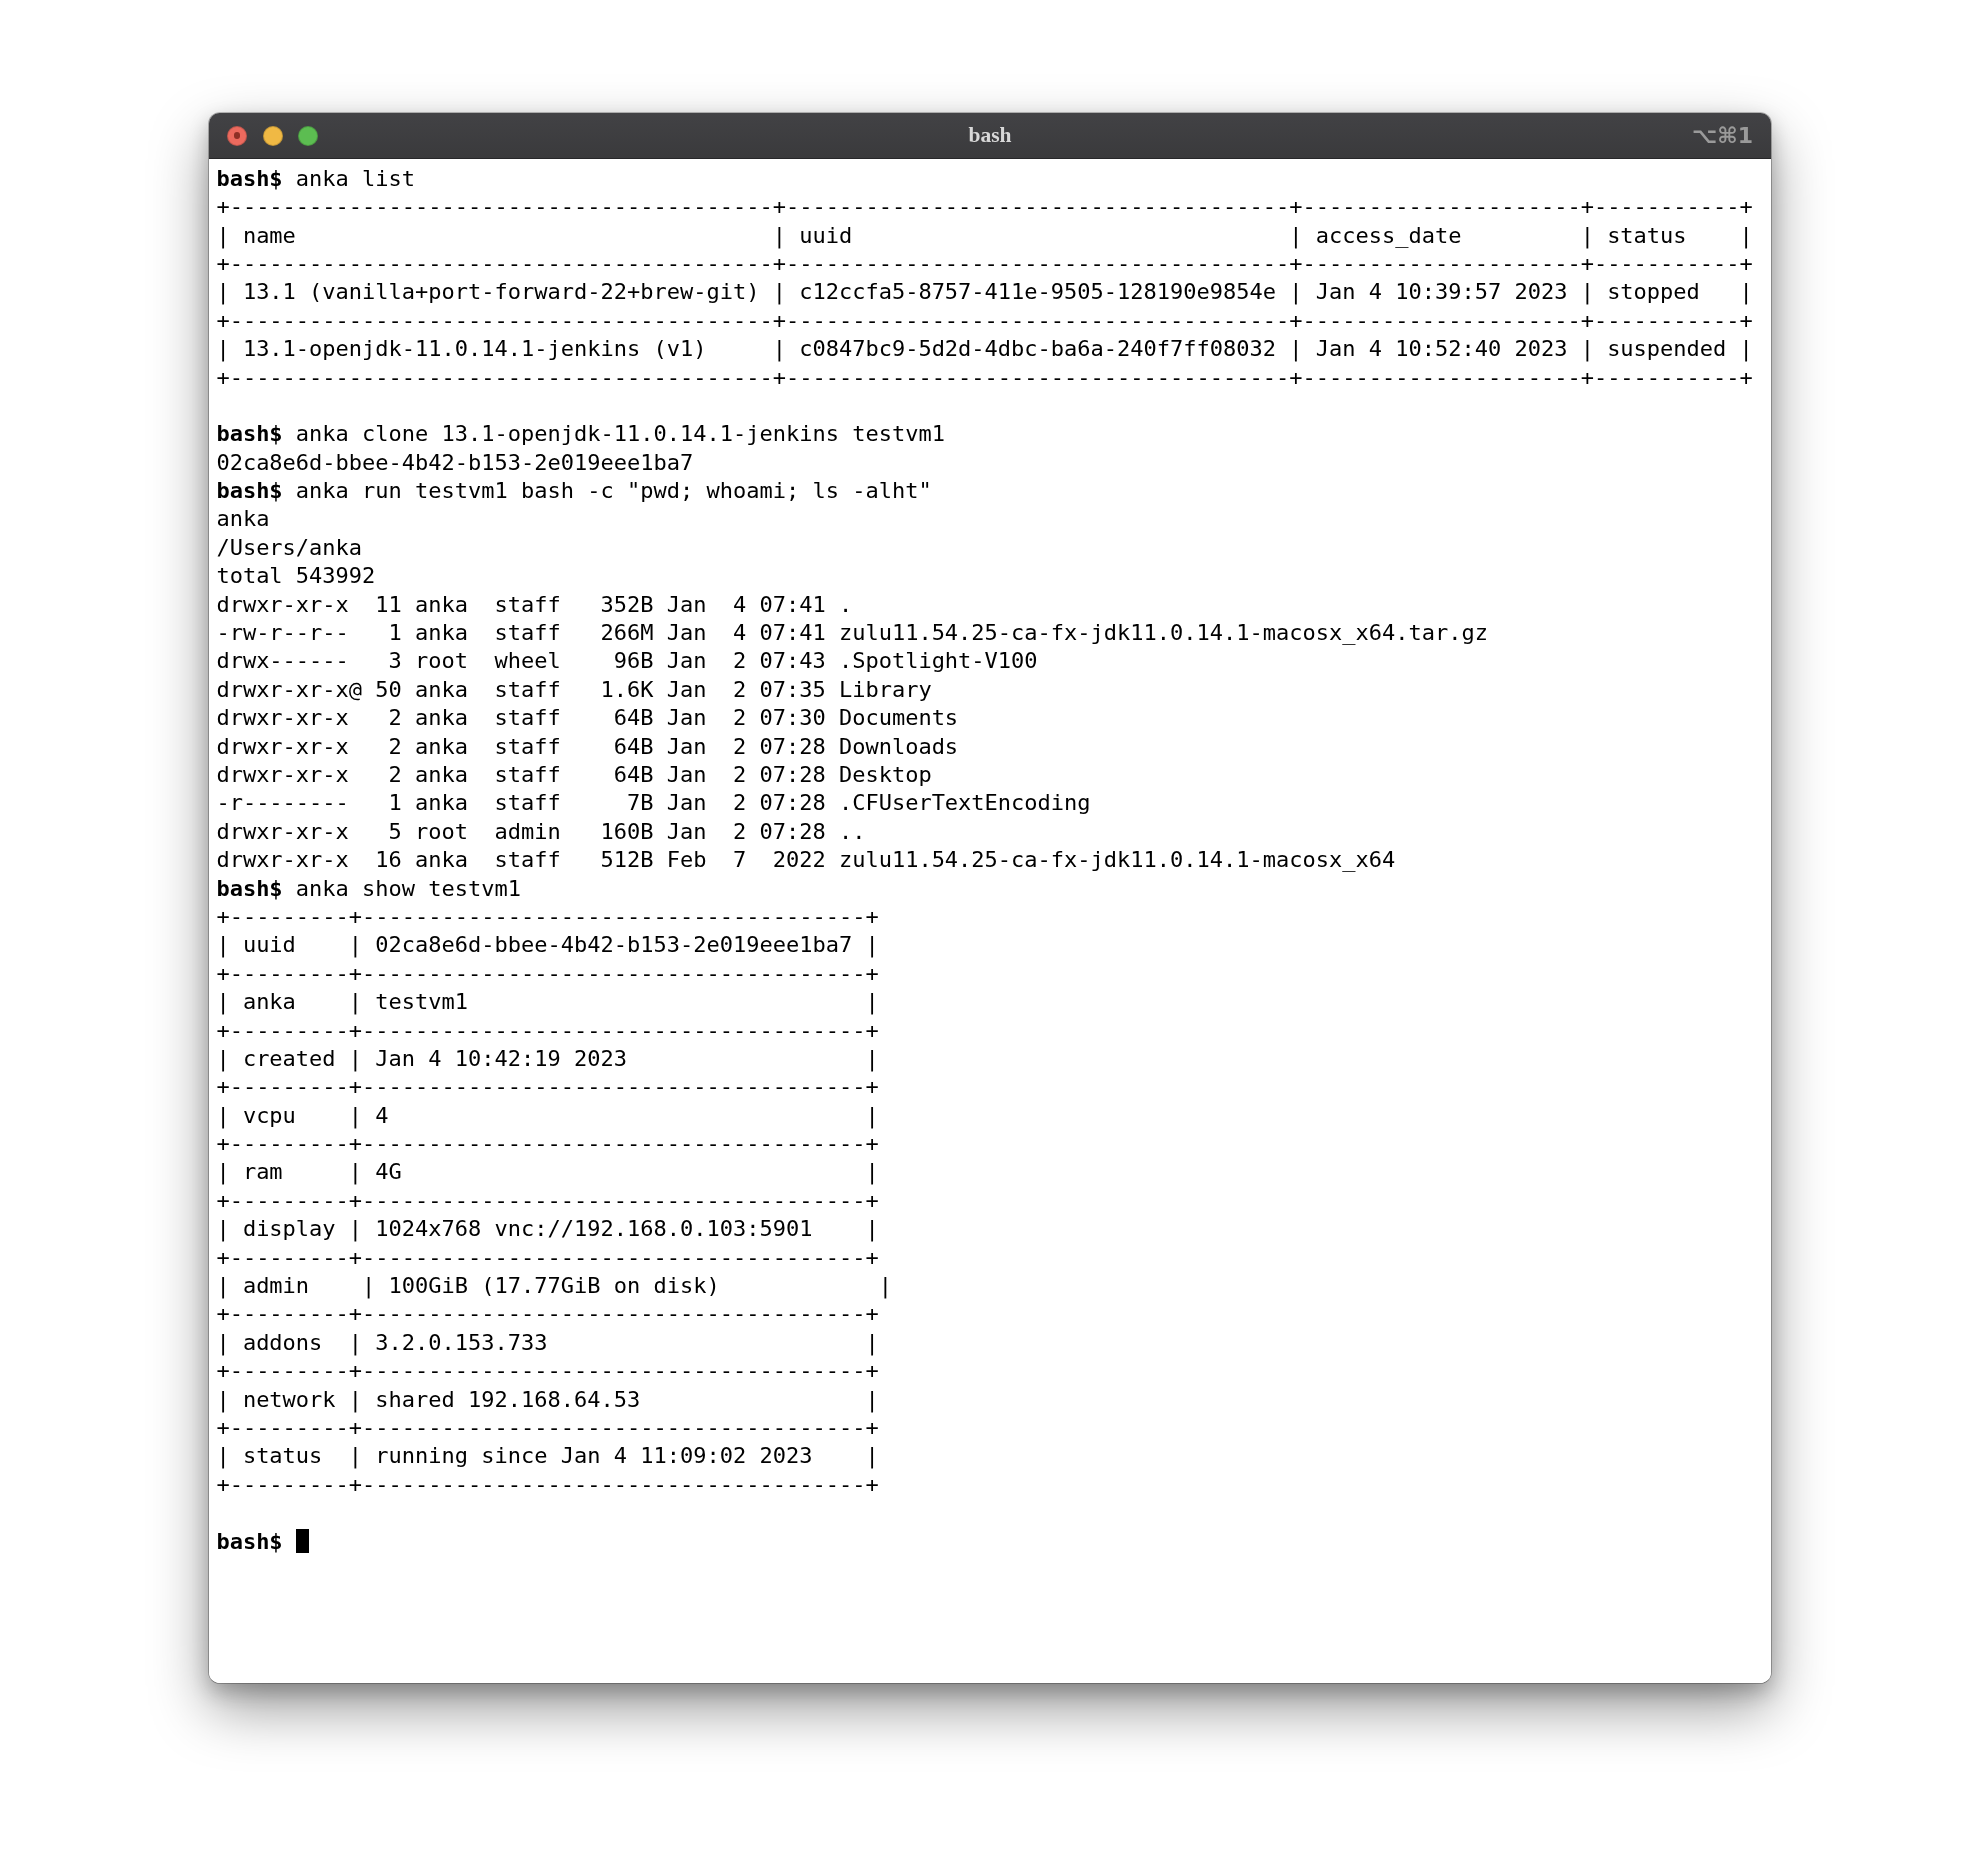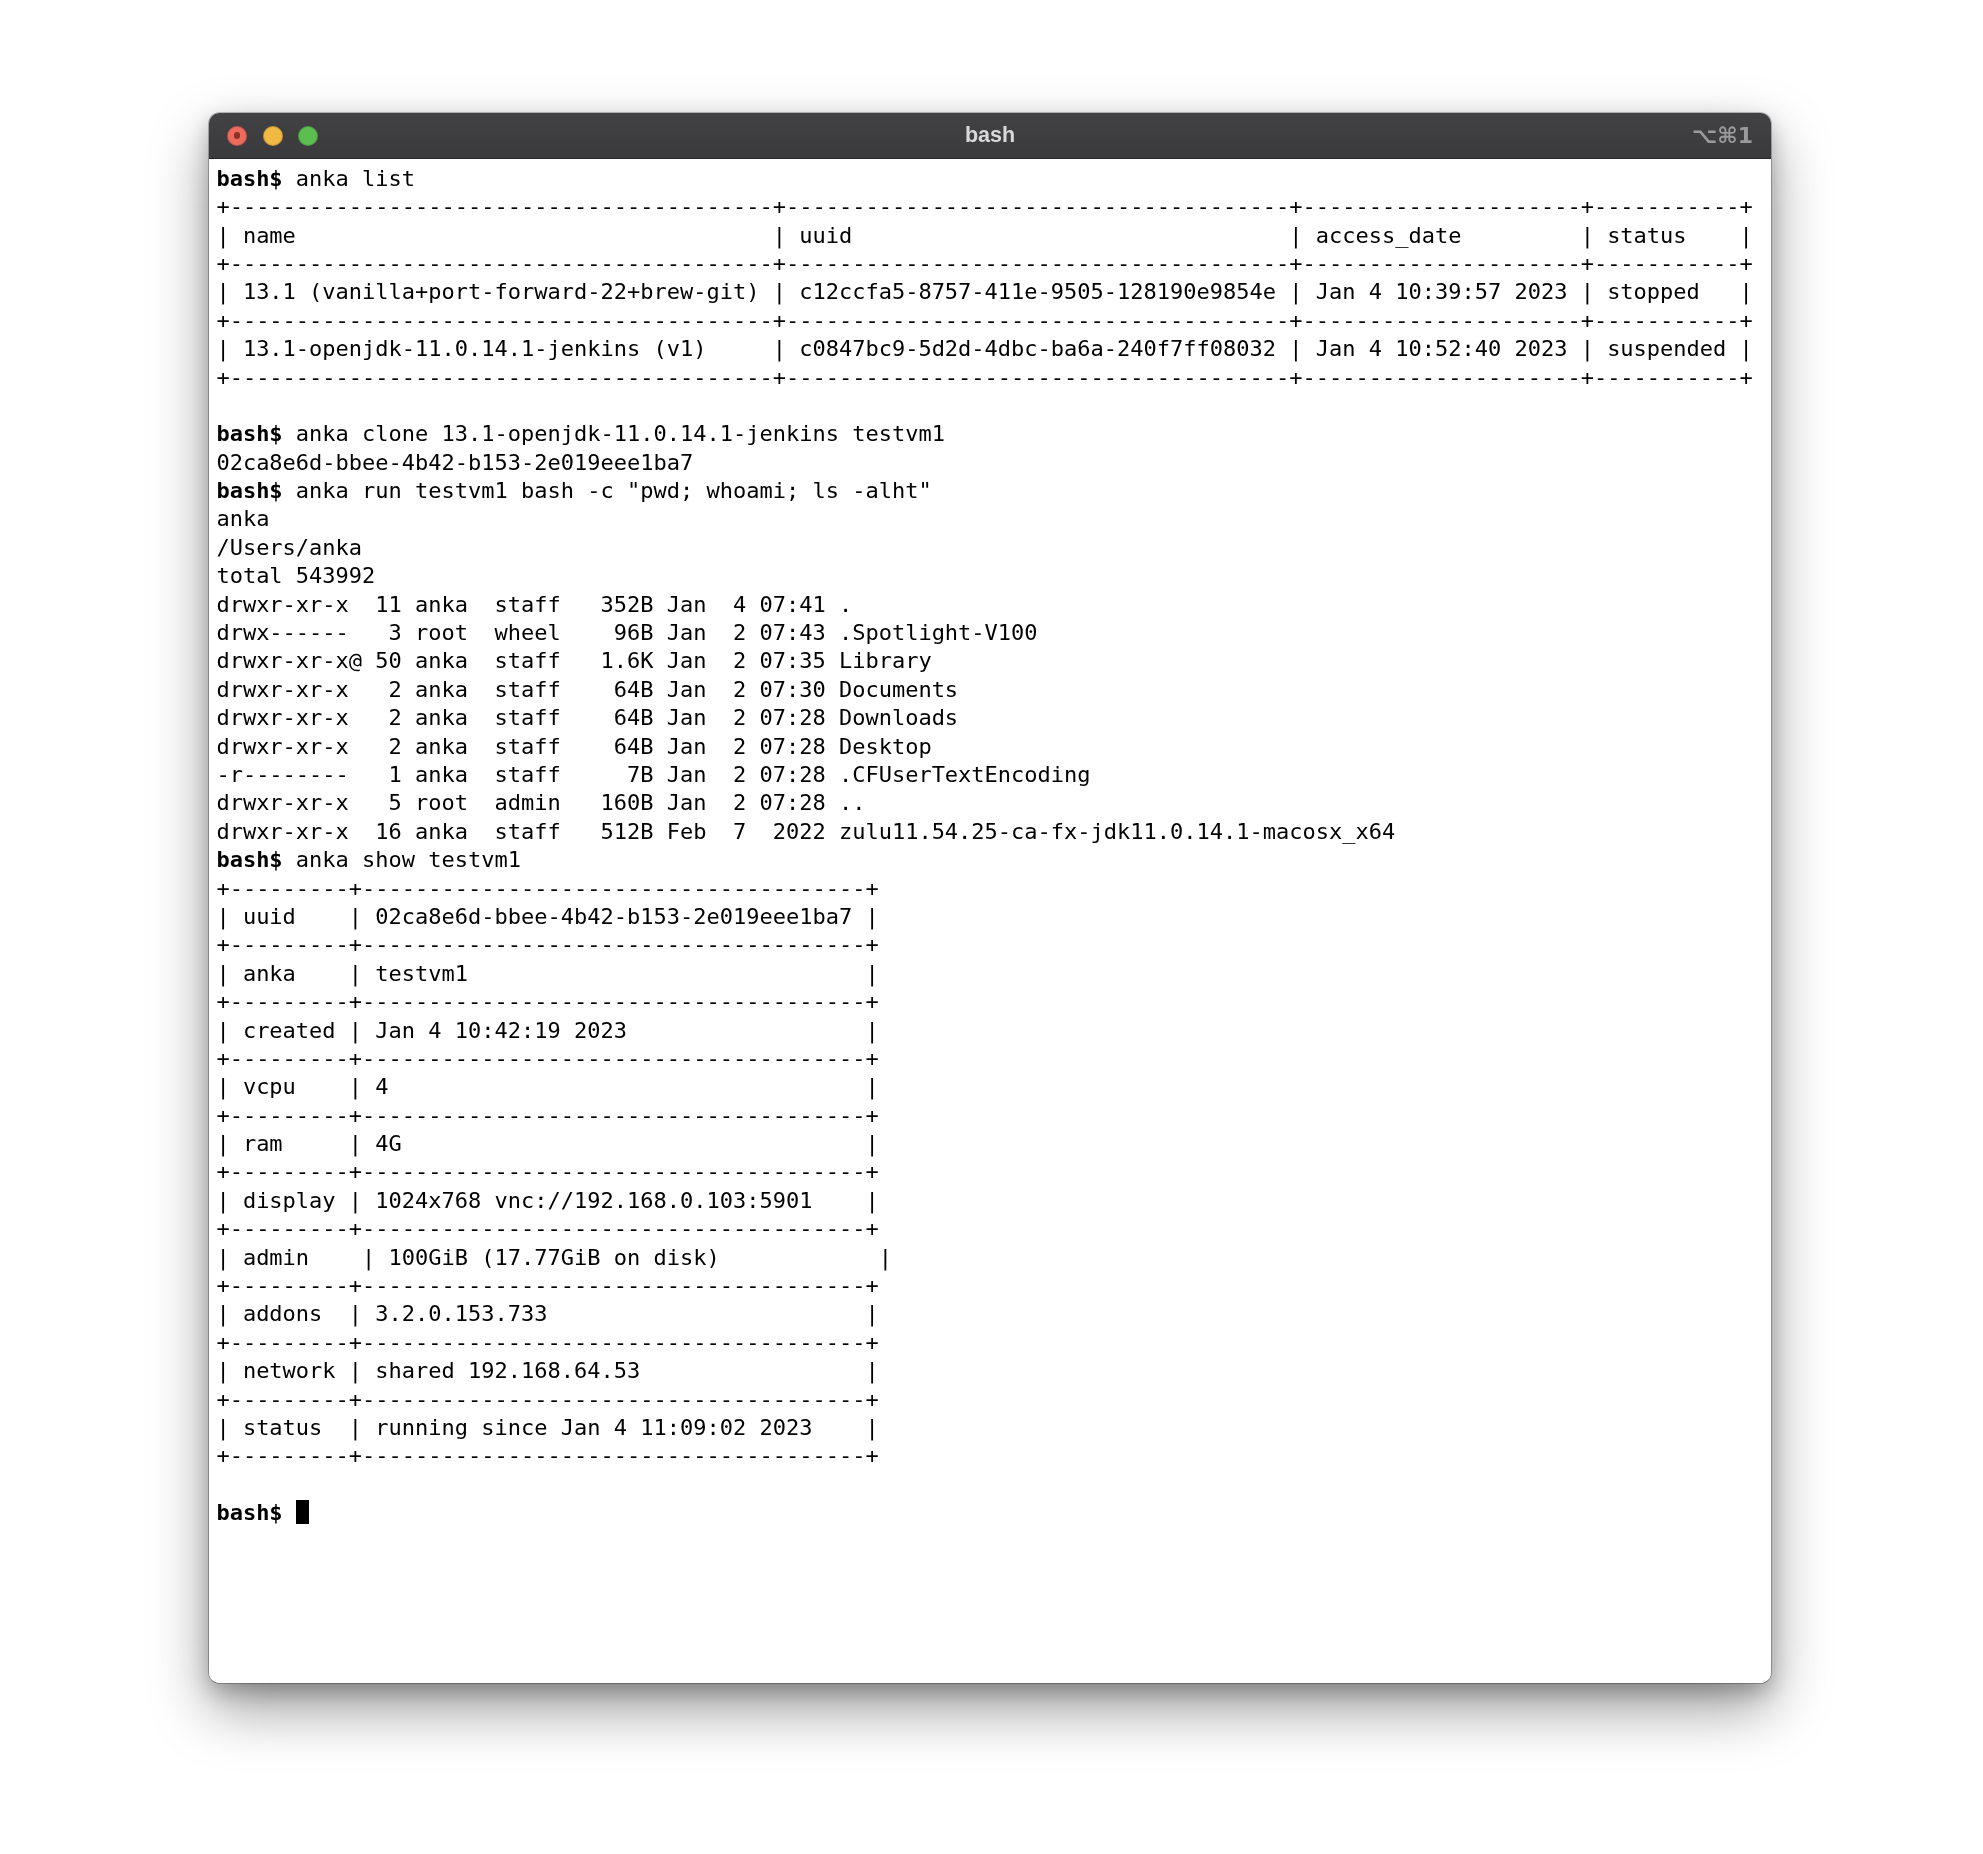--- a/index.html
+++ b/index.html
@@ -54,21 +54,21 @@
     width: 6.6px; height: 6.6px;
     border-radius: 50%;
     background: #8e3026;
   }
   .light.yellow { background: #f0b944; }
   .light.green { background: #5cbd51; }
   .title {
     position: absolute;
     left: 0; right: 0;
     text-align: center;
-    font-family: Liberation Sans, sans-serif;
+    font-family: Liberation Serif, serif;
     font-weight: bold;
     font-size: 21.5px;
     color: #d8d8d8;
     pointer-events: none;
   }
   .shortcut {
     position: absolute;
     right: 18px;
     top: 0;
     height: 45px;
@@ -129,20 +129,21 @@
       <div class="line">| 13.1-openjdk-11.0.14.1-jenkins (v1)     | c0847bc9-5d2d-4dbc-ba6a-240f7ff08032 | Jan 4 10:52:40 2023 | suspended |</div>
       <div class="line">+-----------------------------------------+--------------------------------------+---------------------+-----------+</div>
       <div class="line"></div>
       <div class="line"><span class="prompt">bash$</span> anka clone 13.1-openjdk-11.0.14.1-jenkins testvm1</div>
       <div class="line">02ca8e6d-bbee-4b42-b153-2e019eee1ba7</div>
       <div class="line"><span class="prompt">bash$</span> anka run testvm1 bash -c "pwd; whoami; ls -alht"</div>
       <div class="line">anka</div>
       <div class="line">/Users/anka</div>
       <div class="line">total 543992</div>
       <div class="line">drwxr-xr-x  11 anka  staff   352B Jan  4 07:41 .</div>
+      <div class="line">-rw-r--r--   1 anka  staff   266M Jan  4 07:41 zulu11.54.25-ca-fx-jdk11.0.14.1-macosx_x64.tar.gz</div>
       <div class="line">drwx------   3 root  wheel    96B Jan  2 07:43 .Spotlight-V100</div>
       <div class="line">drwxr-xr-x@ 50 anka  staff   1.6K Jan  2 07:35 Library</div>
       <div class="line">drwxr-xr-x   2 anka  staff    64B Jan  2 07:30 Documents</div>
       <div class="line">drwxr-xr-x   2 anka  staff    64B Jan  2 07:28 Downloads</div>
       <div class="line">drwxr-xr-x   2 anka  staff    64B Jan  2 07:28 Desktop</div>
       <div class="line">-r--------   1 anka  staff     7B Jan  2 07:28 .CFUserTextEncoding</div>
       <div class="line">drwxr-xr-x   5 root  admin   160B Jan  2 07:28 ..</div>
       <div class="line">drwxr-xr-x  16 anka  staff   512B Feb  7  2022 zulu11.54.25-ca-fx-jdk11.0.14.1-macosx_x64</div>
       <div class="line"><span class="prompt">bash$</span> anka show testvm1</div>
       <div class="line">+---------+--------------------------------------+</div>

